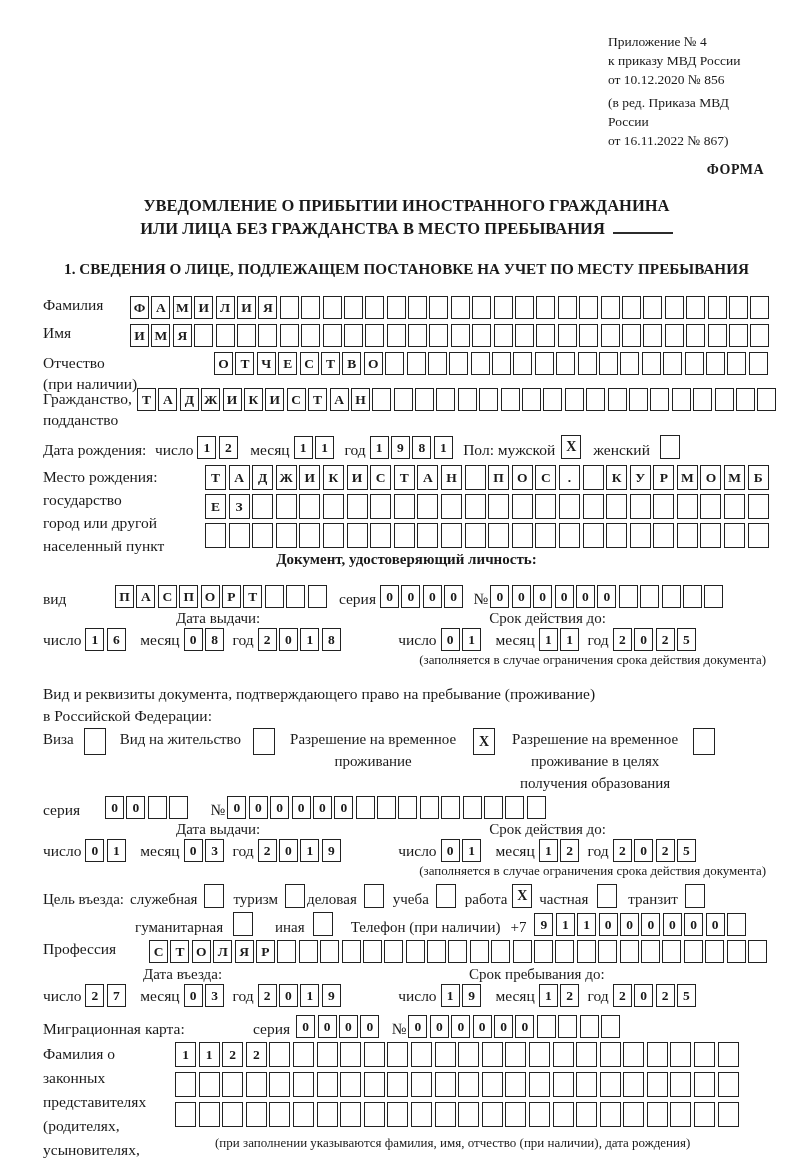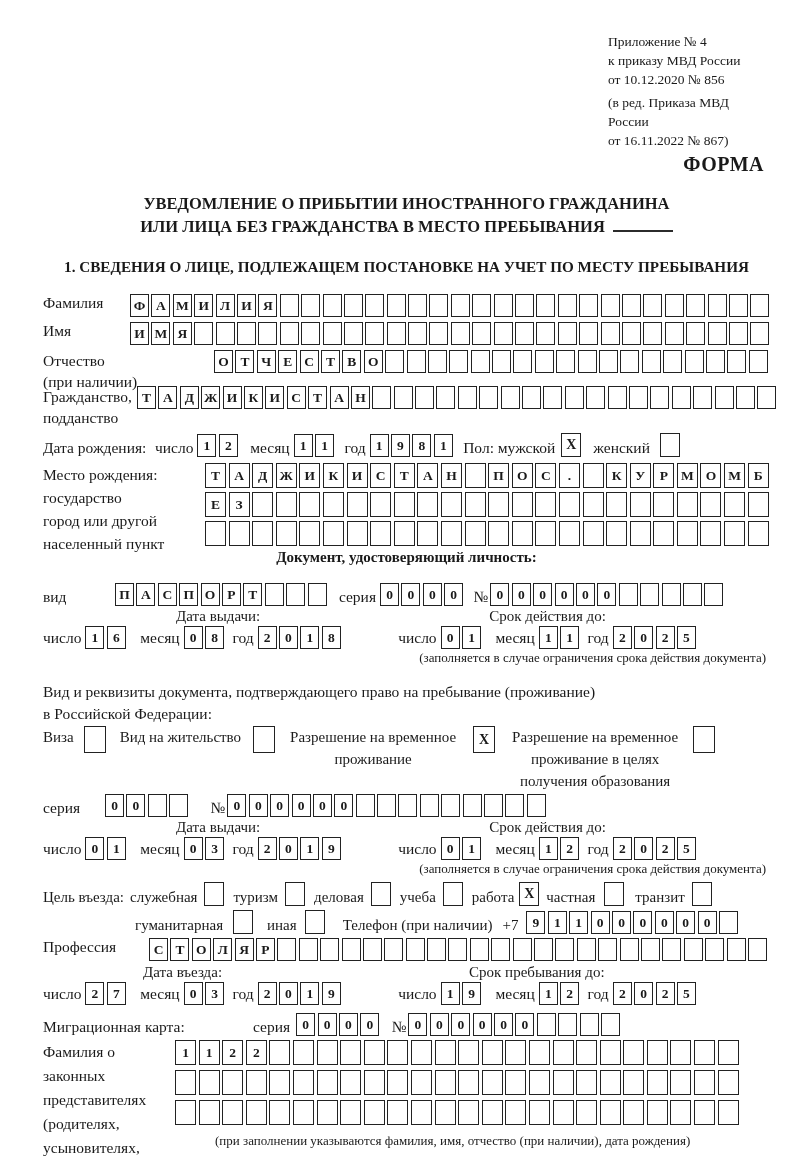--- a/index.html
+++ b/index.html
@@ -1,21 +1,21 @@
 <!DOCTYPE html>
 <html lang="ru"><head>
 <meta charset="utf-8">
 <style>
   html,body{margin:0;padding:0;background:#fff;}
   .page{width:800px;height:1163px;box-sizing:border-box;padding:32px 30px 0 43px;
         font-family:"Liberation Serif","DejaVu Serif",serif;color:#1a1a1a;background:#fff;
         overflow:hidden;position:relative;}
   .annex{width:162px;margin-left:auto;font-size:13.5px;line-height:19px;}
   .amend{margin-top:4px;}
-  .forma{text-align:right;font-weight:bold;font-size:20px;margin-top:3px;padding-right:6px;letter-spacing:.5px;}
+  .forma{text-align:right;font-weight:bold;font-size:14px;margin-top:12px;padding-right:6px;letter-spacing:.5px;}
   .title{text-align:center;font-weight:bold;font-size:16.5px;line-height:23px;margin-top:16px;}
   .uline{display:inline-block;width:60px;height:12px;border-bottom:2.5px solid #2b2b2b;margin-left:8px;}
   .sec-head{font-weight:bold;font-size:15.2px;margin-top:20px;text-align:center;}
   .frow{display:flex;align-items:flex-start;font-size:15.5px;}
   .frow.vc{align-items:flex-end;}
   .lbl{flex:none;}
   .lblcol{flex:none;line-height:21px;}
   .cells{display:flex;flex:none;}
   .cb{flex:none;width:19px;height:23px;border:1.6px solid #222;box-sizing:border-box;display:inline-flex;
       align-items:center;justify-content:center;margin-right:2.4px;font-size:13.5px;font-weight:600;background:#fff;}
@@ -493,36 +493,36 @@
   </div>
 
   <div class="note" style="margin-top:2px">(заполняется в случае ограничения срока действия документа)</div>
 
   <div class="frow vc" style="margin-top:7px;font-size:15px">
     <span>Цель въезда:</span>
     <span style="margin-left:6px">служебная</span>
     <span class="chk" style="margin-left:7px"></span>
     <span style="margin-left:9px">туризм</span>
     <span class="chk" style="margin-left:7px"></span>
-    <span style="margin-left:9px">деловая</span>
+    <span style="margin-left:2px">деловая</span>
     <span class="chk" style="margin-left:7px"></span>
     <span style="margin-left:9px">учеба</span>
     <span class="chk" style="margin-left:7px"></span>
     <span style="margin-left:9px">работа</span>
     <span class="chk" style="margin-left:5px">X</span>
     <span style="margin-left:7px">частная</span>
     <span class="chk" style="margin-left:9px"></span>
     <span style="margin-left:11px">транзит</span>
     <span class="chk" style="margin-left:7px"></span>
   </div>
 
   <div class="frow vc" style="margin-top:4px;font-size:15px;padding-left:92px">
     <span>гуманитарная</span>
     <span class="chk" style="margin-left:10px"></span>
-    <span style="margin-left:14px">иная</span>
+    <span style="margin-left:22px">иная</span>
     <span class="chk" style="margin-left:8px"></span>
     <span style="margin-left:18px">Телефон (при наличии)</span>
     <span style="margin-left:10px">+7</span>
     <span class="cells" style="margin-left:8px">
         <span class="cb">9</span>
         <span class="cb">1</span>
         <span class="cb">1</span>
         <span class="cb">0</span>
         <span class="cb">0</span>
         <span class="cb">0</span>

